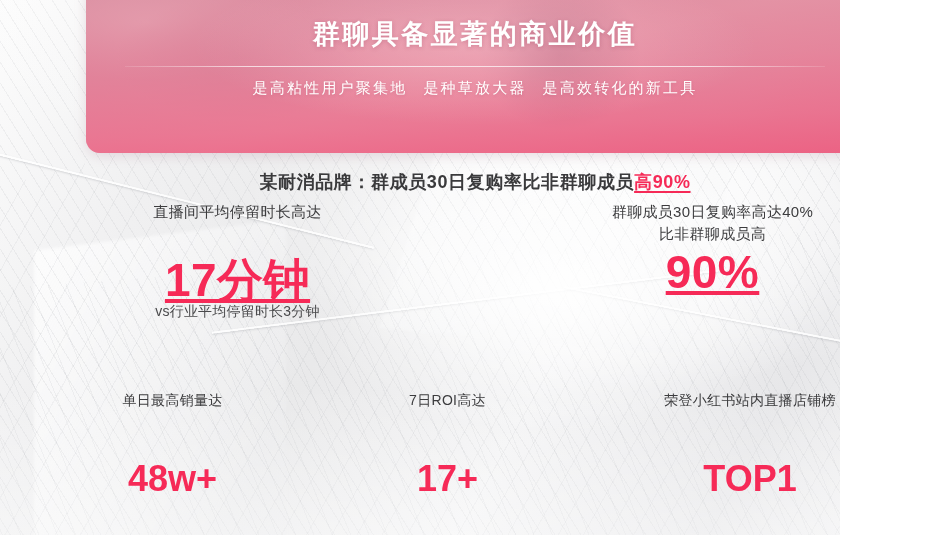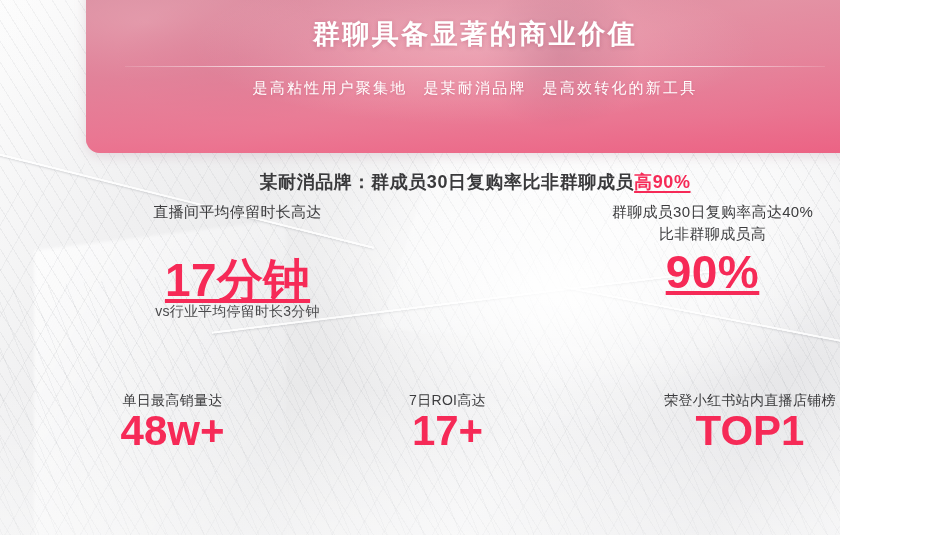--- a/index.html
+++ b/index.html
@@ -247,32 +247,34 @@
     position: absolute;
     left: 0;
     top: 392px;
     width: 950px;
     display: flex;
   }
   .stats-bottom .cell {
     display: flex;
     flex-direction: column;
     align-items: center;
+    gap: 37px;
   }
   .cell-a { width: 345px; }
   .cell-b { width: 205px; }
   .cell-c { width: 400px; }
   .mini-label {
     font-size: 14px;
     color: #3c3c3e;
     letter-spacing: 0.3px;
     white-space: nowrap;
   }
   .mini-big {
-    font-size: 42px;
+    margin-top: 14px;
+    font-size: 36px;
     font-weight: bold;
     color: #f62a57;
     line-height: 1;
     white-space: nowrap;
   }
 </style>
 </head>
 <body>
 
 <div id="stage">
@@ -292,21 +294,21 @@
   <div class="hero-card">
     <div class="hero-photo"></div>
     <div class="hero-tint"></div>
     <div class="hero-sheen"></div>
 
     <div class="hero-content">
       <div class="hero-title">群聊具备显著的商业价值</div>
       <div class="hero-divider"></div>
       <div class="hero-subtitle">
         <div class="hero-sub">
-          <span>是高粘性用户</span><span class="u">聚集地</span><span class="gap"></span><span>是</span><span class="u">某耐消品牌</span><span class="gap"></span><span>是高效转化的</span><span class="u">新工具</span>
+          <span>是高粘性用户</span><span class="u">聚集地</span><span class="gap"></span><span>是</span><span class="u">种草放大器</span><span class="gap"></span><span>是高效转化的</span><span class="u">新工具</span>
         </div>
       </div>
     </div>
   </div>
 
   <div class="headline">
     <span>某耐消品牌：群成员30日复购率比非群聊成员</span><span class="hl-accent">高90%</span>
   </div>
 
   <div class="stats-top">

